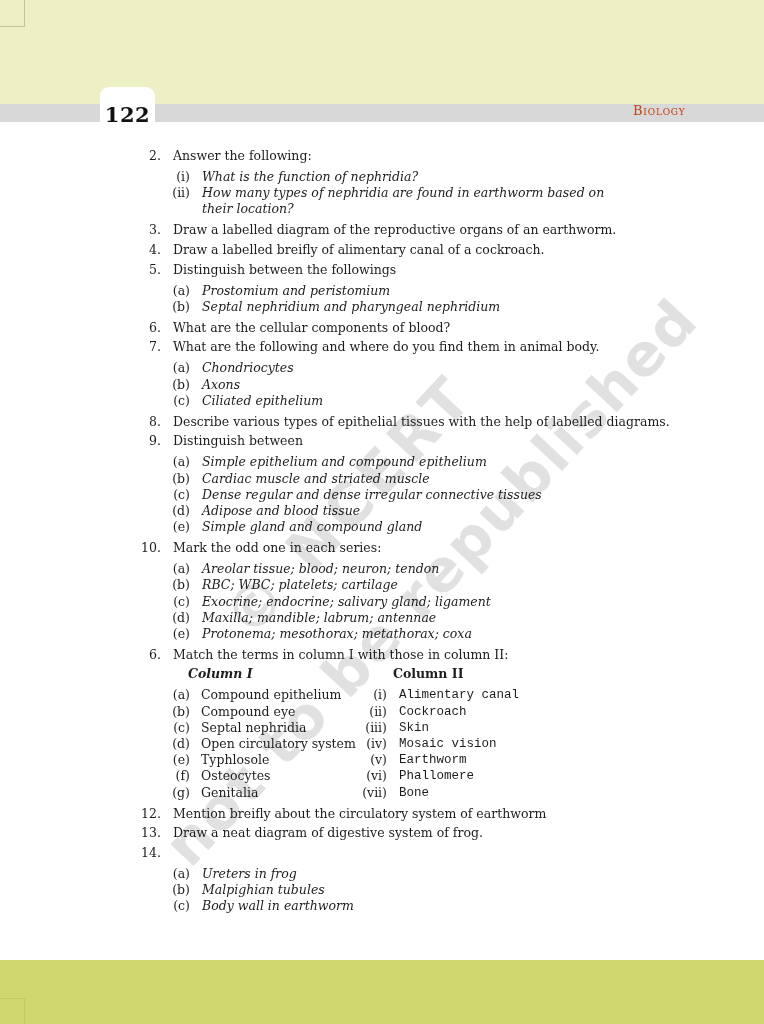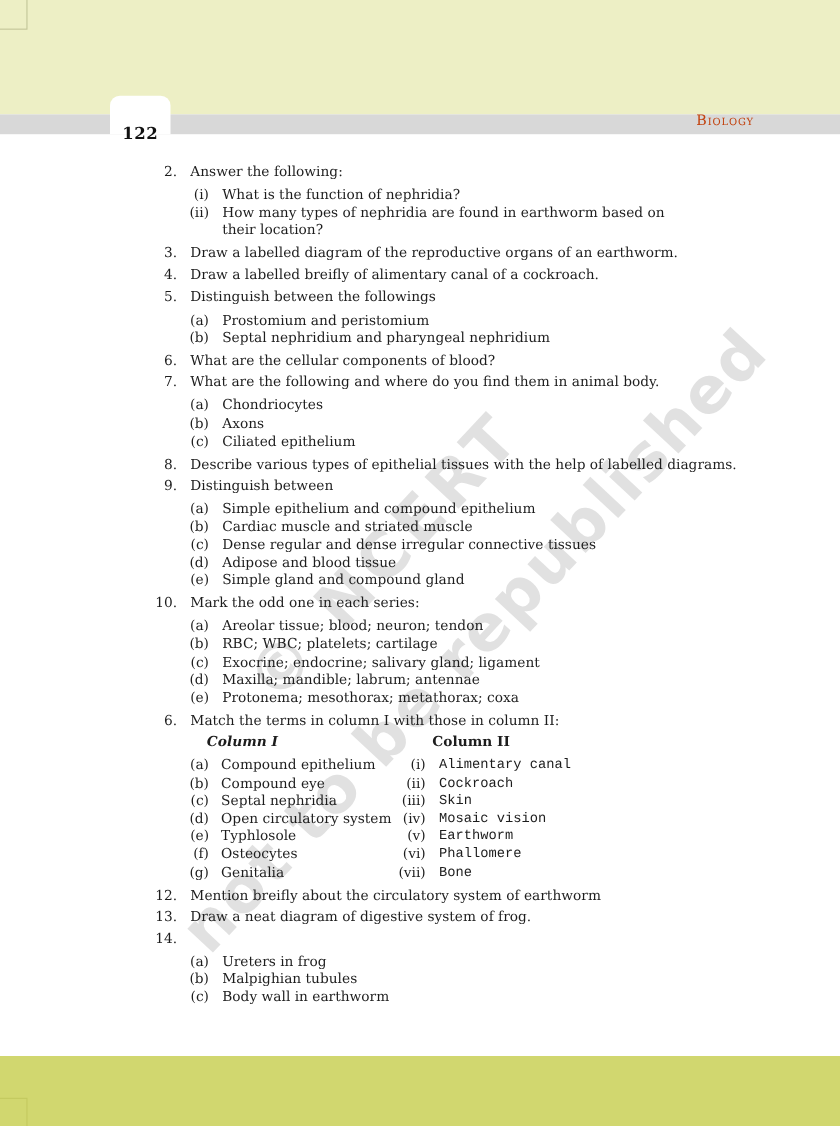--- a/index.html
+++ b/index.html
@@ -8,21 +8,21 @@
     font-family:"DejaVu Serif", serif;font-size:12.5px;color:#1d1d1d;
     overflow:hidden;
   }
   
   .top-band{position:absolute;left:0;top:0;width:764px;height:104px;background:#edefc5;}
   .header-bar{position:absolute;left:0;top:104px;width:764px;height:18px;background:#d8d8d8;}
   .page-tab{
     position:absolute;left:100px;top:87px;width:55px;height:35px;background:#ffffff;
     border-radius:9px 9px 0 0;z-index:3;text-align:center;
   }
-  .page-num{display:block;padding-top:25px;font-weight:bold;font-size:15px;letter-spacing:0.5px;color:#111;}
+  .page-num{display:block;padding-top:15px;font-weight:bold;font-size:21px;letter-spacing:0.5px;color:#111;}
   .subject{
     position:absolute;left:633px;top:103px;z-index:3;
     font-variant:small-caps;font-size:13px;letter-spacing:0.8px;color:#c2410c;
   }
   .bottom-band{position:absolute;left:0;top:960px;width:764px;height:64px;background:#d1d76f;}
   .footer-year{
     position:absolute;left:0;top:984px;width:764px;text-align:center;
     font-family:"Liberation Sans", sans-serif;font-size:11px;color:#45453a;letter-spacing:0.3px;
   }
   .scan-box-tl{position:absolute;left:-3px;top:-3px;width:26px;height:28px;border:1px solid #c2c598;background:transparent;}
@@ -40,21 +40,21 @@
   
   .content{position:absolute;left:0;top:148px;width:764px;z-index:2;line-height:16.2px;}
   .q-row{display:flex;padding-left:131px;margin-top:3.4px;}
   .content > .q-row:first-child{margin-top:0;}
   .q-num{flex:none;width:30px;text-align:right;}
   .q-text{margin-left:12px;white-space:nowrap;}
   .sub-block{margin:4.8px 0 4.8px 0;}
   .sub-row{display:flex;padding-left:131px;}
   .sub-label{flex:none;width:59px;text-align:right;}
   .sub-text{margin-left:12px;}
-  .sub-line{white-space:nowrap;}
+  .sub-line{white-space:nowrap;font-style:italic;}
   .match-header{margin:3.2px 0 0 0;padding-left:188px;}
   .col-hdr{font-weight:bold;white-space:nowrap;}
   .col-hdr-1{display:inline-block;width:205px;font-style:italic;}
   .match-row{display:flex;padding-left:131px;}
   .m-l1{flex:none;width:59px;text-align:right;}
   .m-t1{flex:none;margin-left:11px;width:152px;white-space:nowrap;}
   .m-l2{flex:none;width:34px;text-align:right;}
   .m-t2{margin-left:12px;white-space:nowrap;font-family:Liberation Mono, monospace;}
 </style>
 </head>

